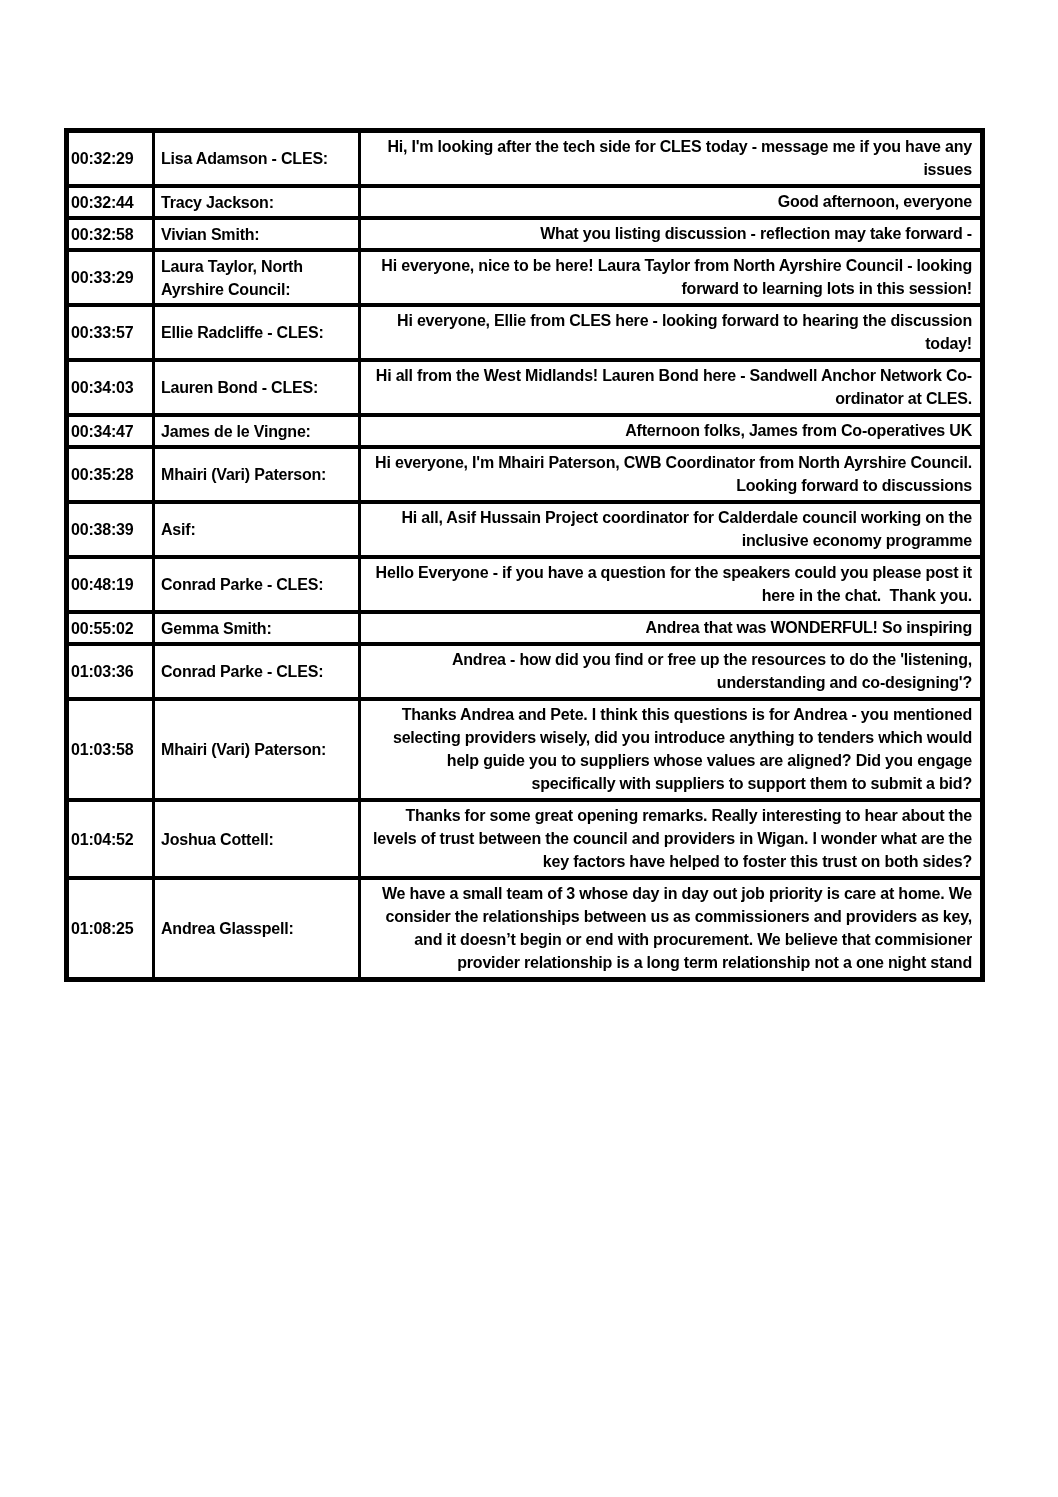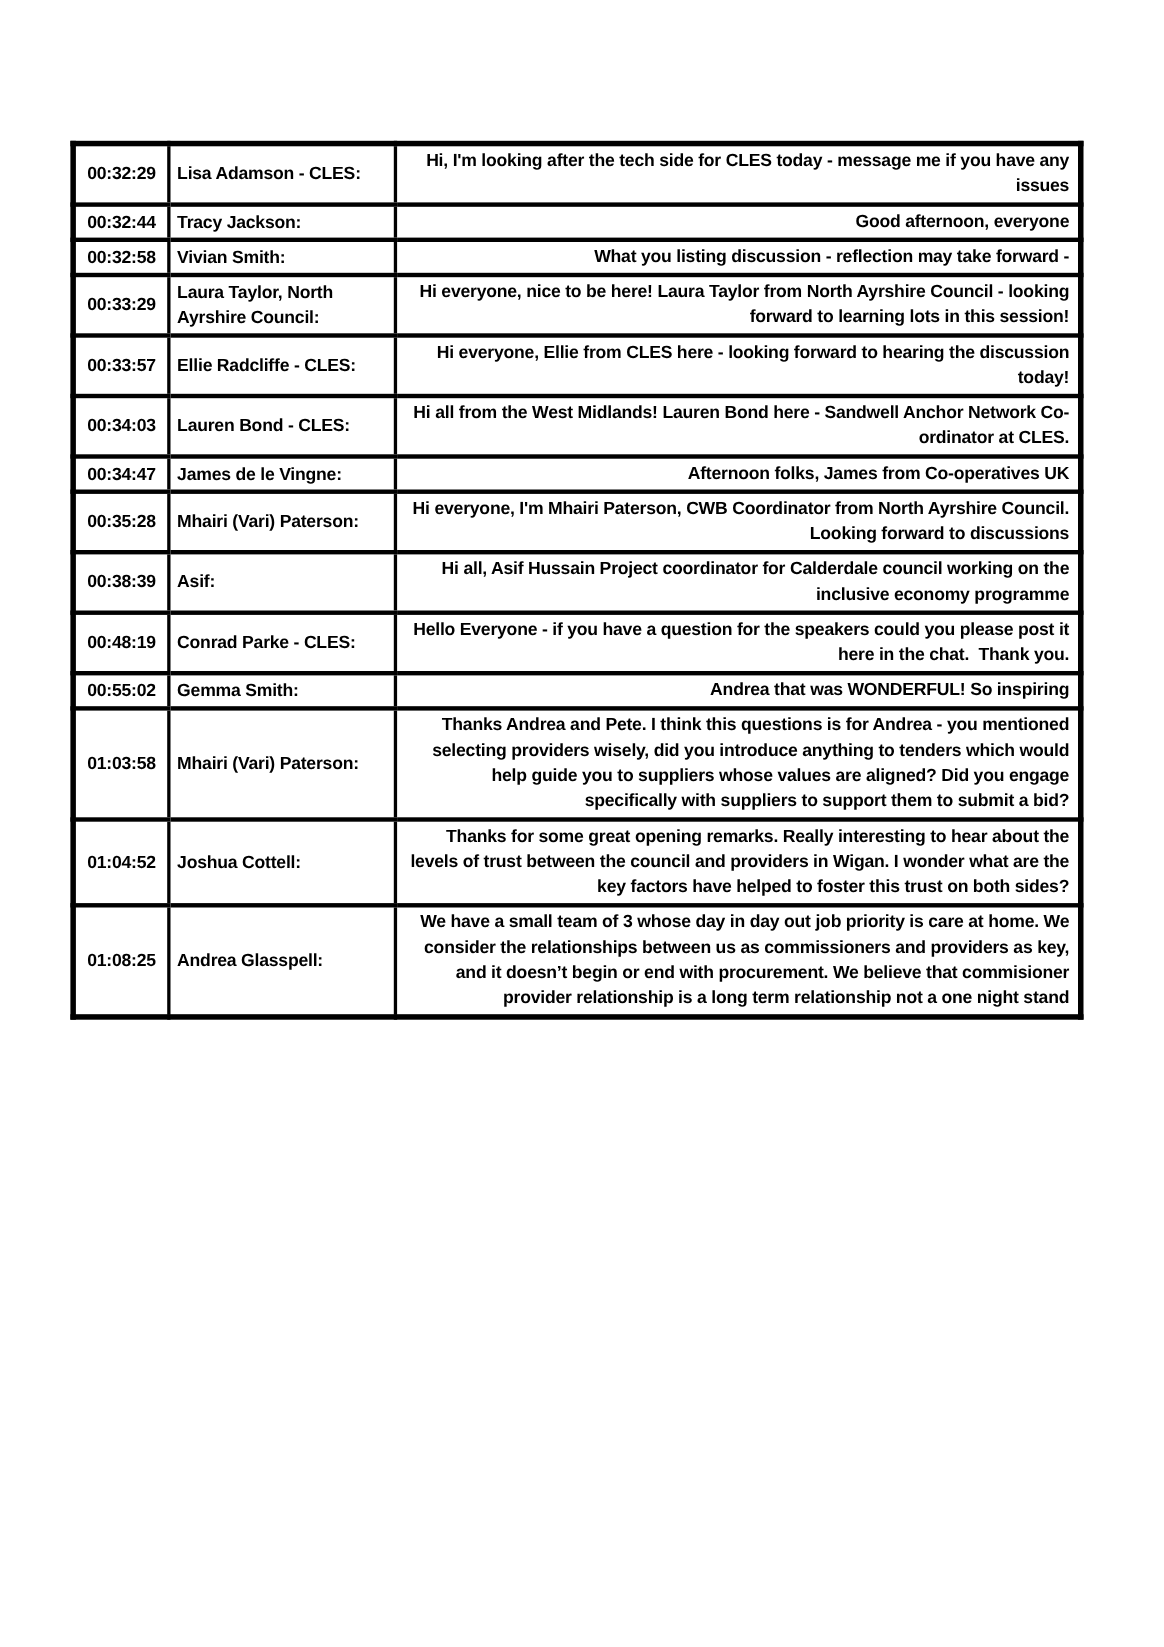--- a/index.html
+++ b/index.html
@@ -37,21 +37,21 @@
     border-bottom-width: 4px;
     font-size: 16px;
     font-weight: 700;
     line-height: 23px;
     color: #000000;
     letter-spacing: -0.2px;
     overflow: hidden;
   }
   td.cell-time {
     width: 87px;
-    text-align: center;
+    text-align: left;
     vertical-align: middle;
     padding: 1px 2px;
   }
   td.cell-name {
     width: 206px;
     text-align: left;
     vertical-align: middle;
     padding: 1px 6px;
   }
   td.cell-msg {
@@ -123,20 +123,25 @@
     <td class="cell-time">00:48:19</td>
     <td class="cell-name">Conrad Parke - CLES:</td>
     <td class="cell-msg">Hello Everyone - if you have a question for the speakers could you please post it here in the chat.  Thank you.</td>
   </tr>
         <tr>
     <td class="cell-time">00:55:02</td>
     <td class="cell-name">Gemma Smith:</td>
     <td class="cell-msg">Andrea that was WONDERFUL! So inspiring</td>
   </tr>
         <tr>
+    <td class="cell-time">01:03:36</td>
+    <td class="cell-name">Conrad Parke - CLES:</td>
+    <td class="cell-msg">Andrea - how did you find or free up the resources to do the 'listening, understanding and co-designing'?</td>
+  </tr>
+        <tr>
     <td class="cell-time">01:03:58</td>
     <td class="cell-name">Mhairi (Vari) Paterson:</td>
     <td class="cell-msg">Thanks Andrea and Pete. I think this questions is for Andrea - you mentioned selecting providers wisely, did you introduce anything to tenders which would help guide you to suppliers whose values are aligned? Did you engage specifically with suppliers to support them to submit a bid?</td>
   </tr>
         <tr>
     <td class="cell-time">01:04:52</td>
     <td class="cell-name">Joshua Cottell:</td>
     <td class="cell-msg">Thanks for some great opening remarks. Really interesting to hear about the levels of trust between the council and providers in Wigan. I wonder what are the key factors have helped to foster this trust on both sides?</td>
   </tr>
         <tr>

